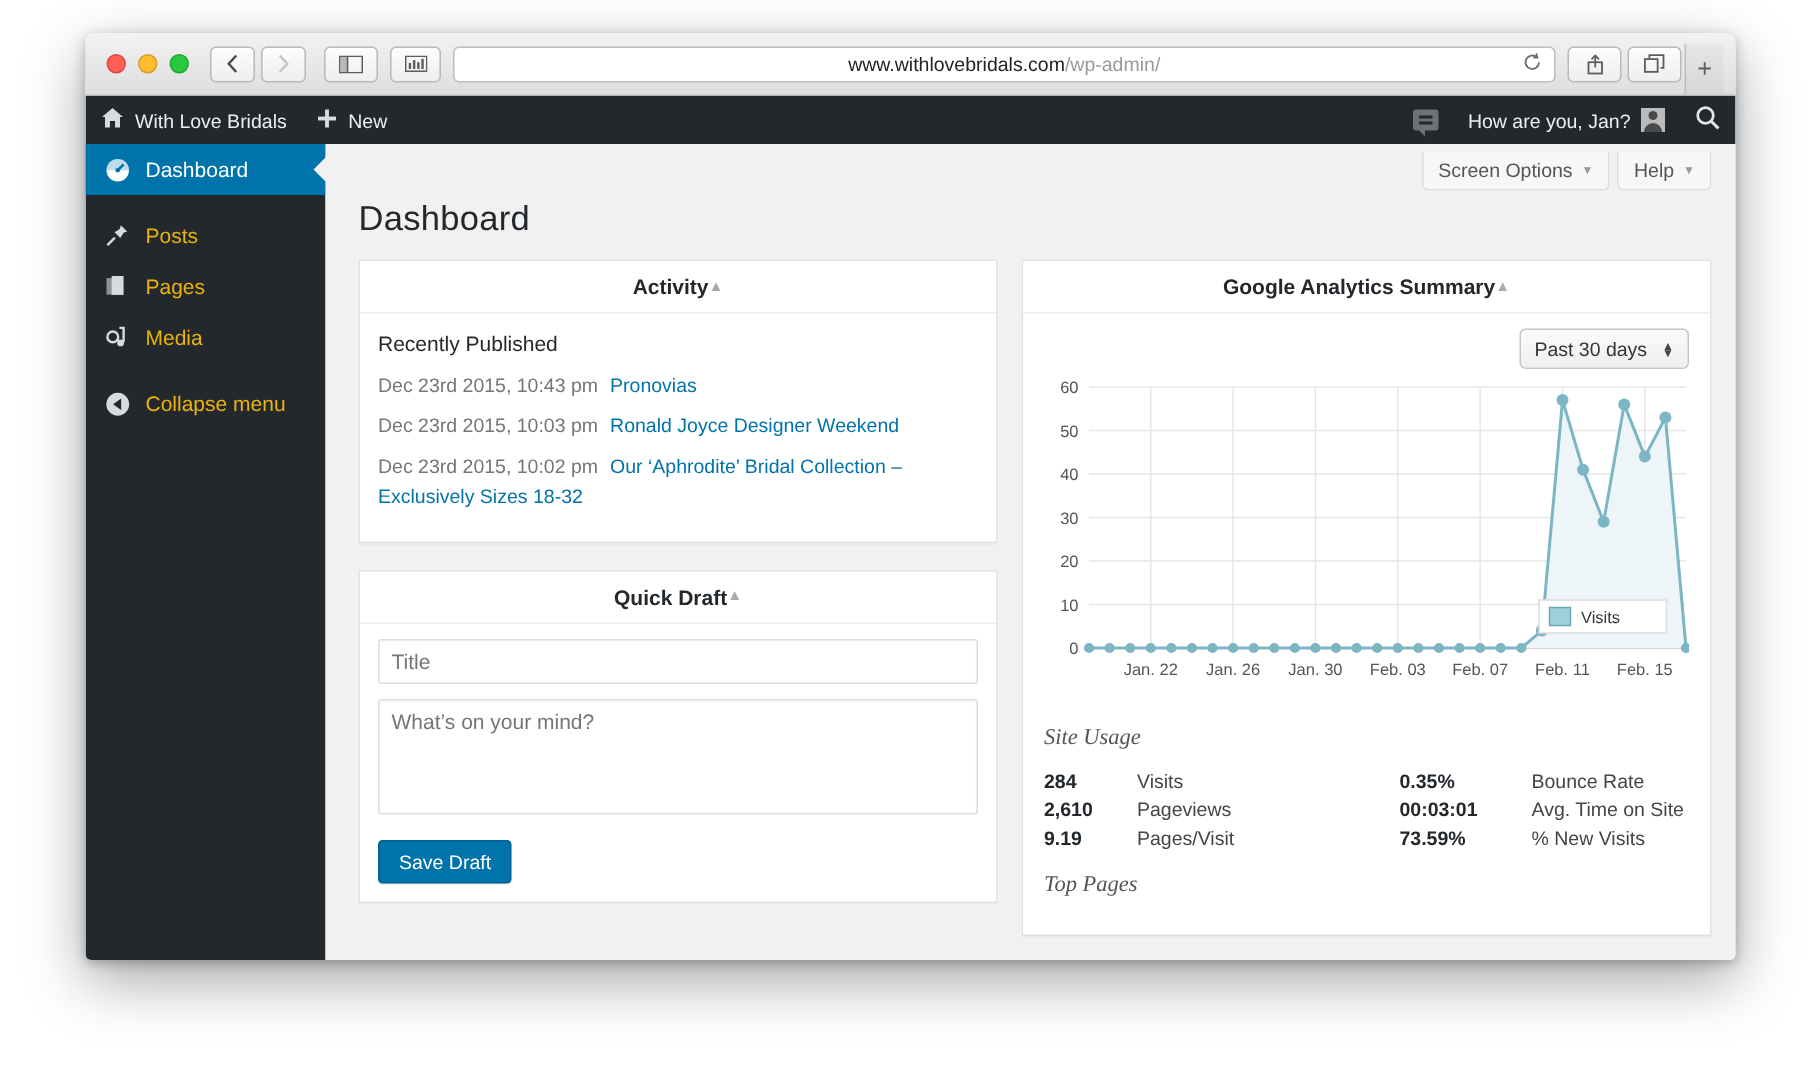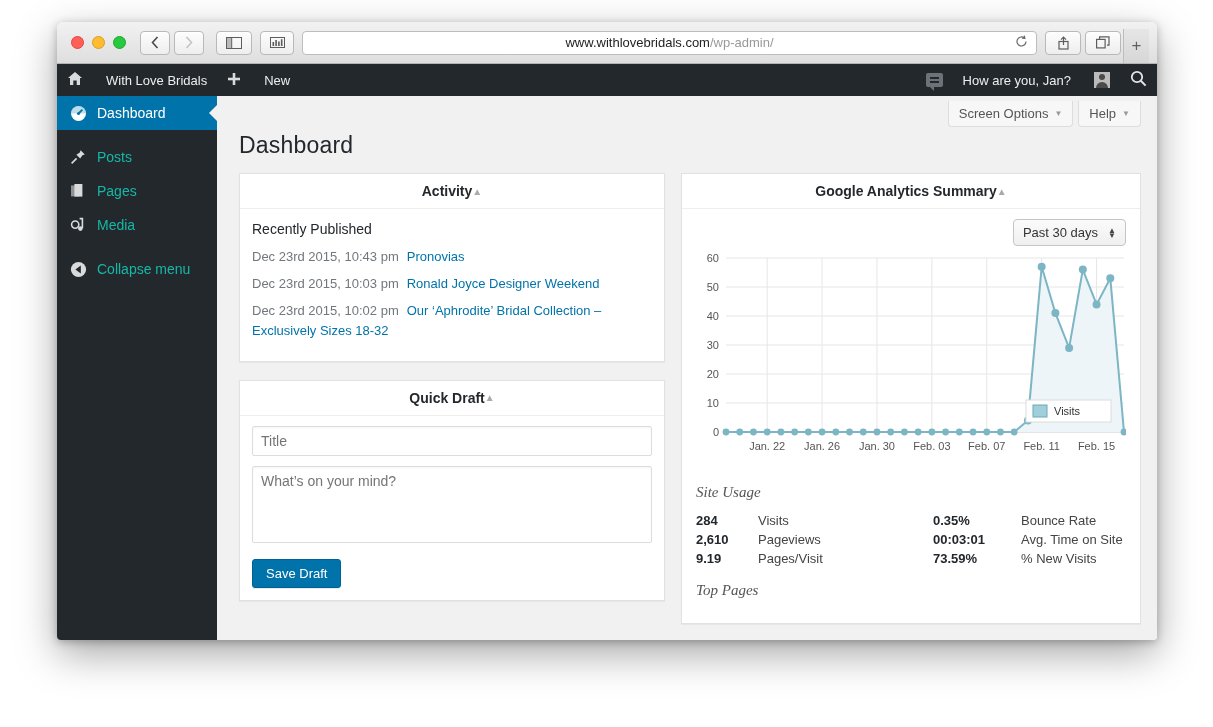--- a/index.html
+++ b/index.html
@@ -86,21 +86,21 @@
   }
 
   
   #adminbar {
     height: 32px; background: #23282d;
     display: flex; align-items: center;
     color: #eee; font-size: 13px;
     position: relative;
   }
   .ab-item {
-    display: flex; align-items: center; gap: 23px;
+    display: flex; align-items: center; gap: 7px;
     padding: 0 10px; height: 32px;
     color: #eee;
   }
   .ab-right {
     margin-left: auto; display: flex; align-items: center;
     height: 32px;
   }
   #avatar {
     width: 16px; height: 16px; background: #bbb;
     display: inline-block; position: relative; overflow: hidden;
@@ -135,21 +135,21 @@
 
   
   #sidebar {
     width: 160px; background: #23282d; flex: 0 0 160px;
     padding-top: 0;
     position: relative;
   }
   .menu-item {
     display: flex; align-items: center; gap: 10px;
     height: 34px; padding: 0 12px;
-    color: #14b8a6; font-size: 14px;
+    color: #eab308; font-size: 14px;
   }
   .menu-item.active {
     background: #0073aa; color: #fff; font-weight: 400;
     position: relative;
   }
   .menu-item.active::after {
     content: ""; position: absolute; right: -1px; top: 50%;
     transform: translateY(-50%);
     border-top: 9px solid transparent;
     border-bottom: 9px solid transparent;

